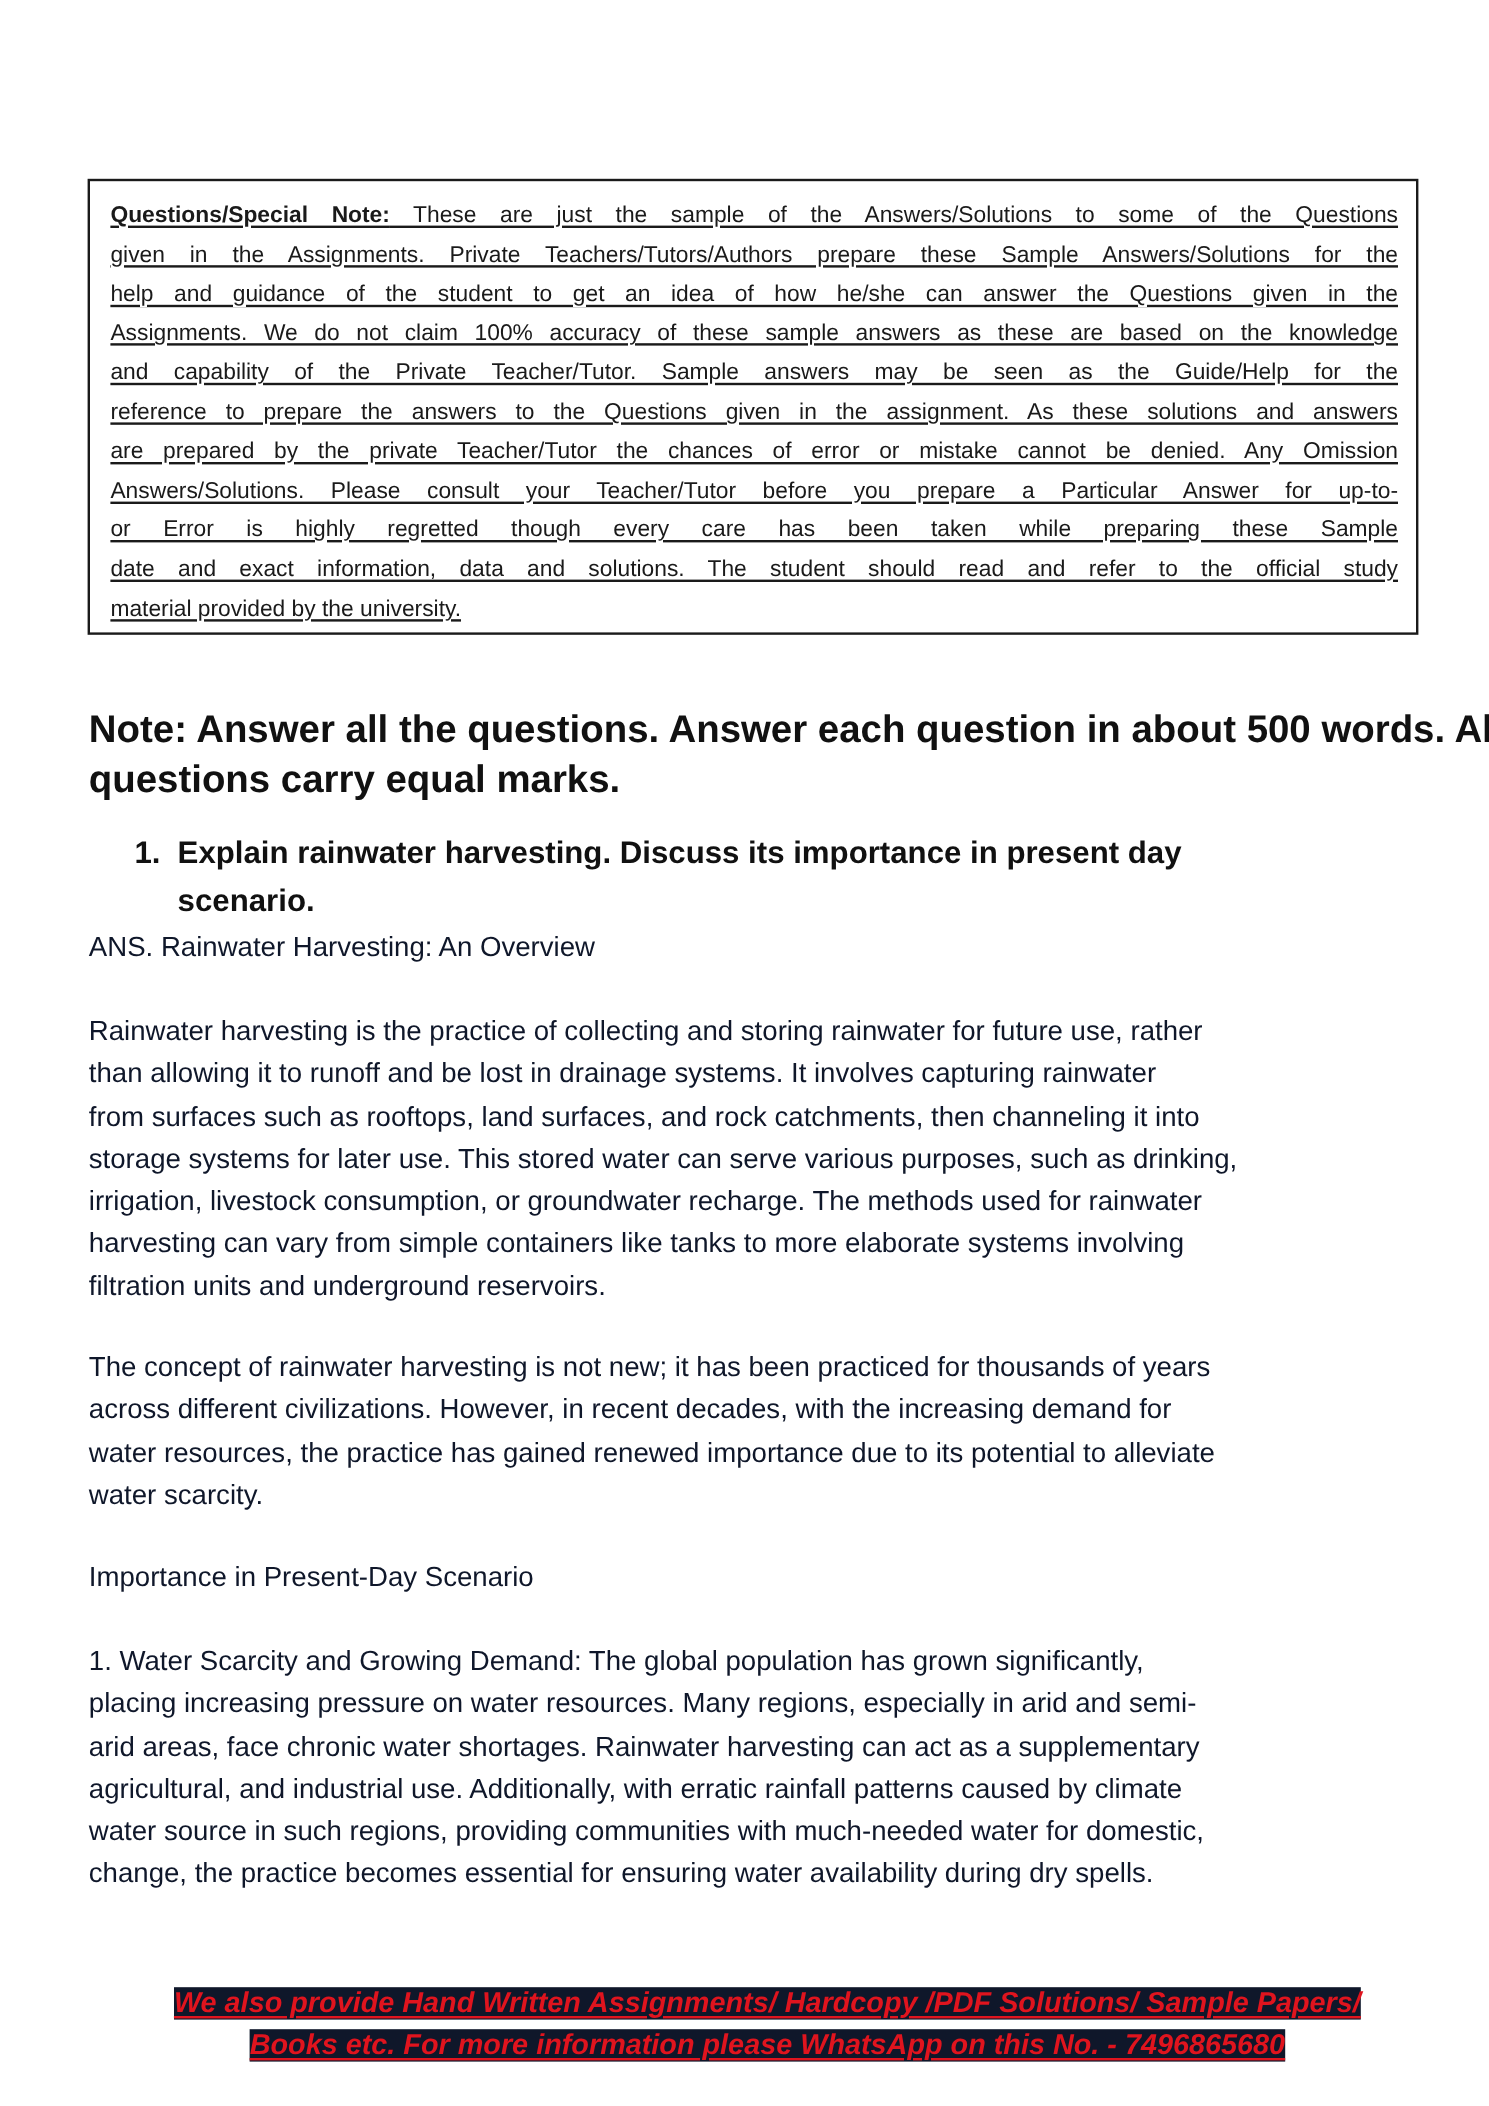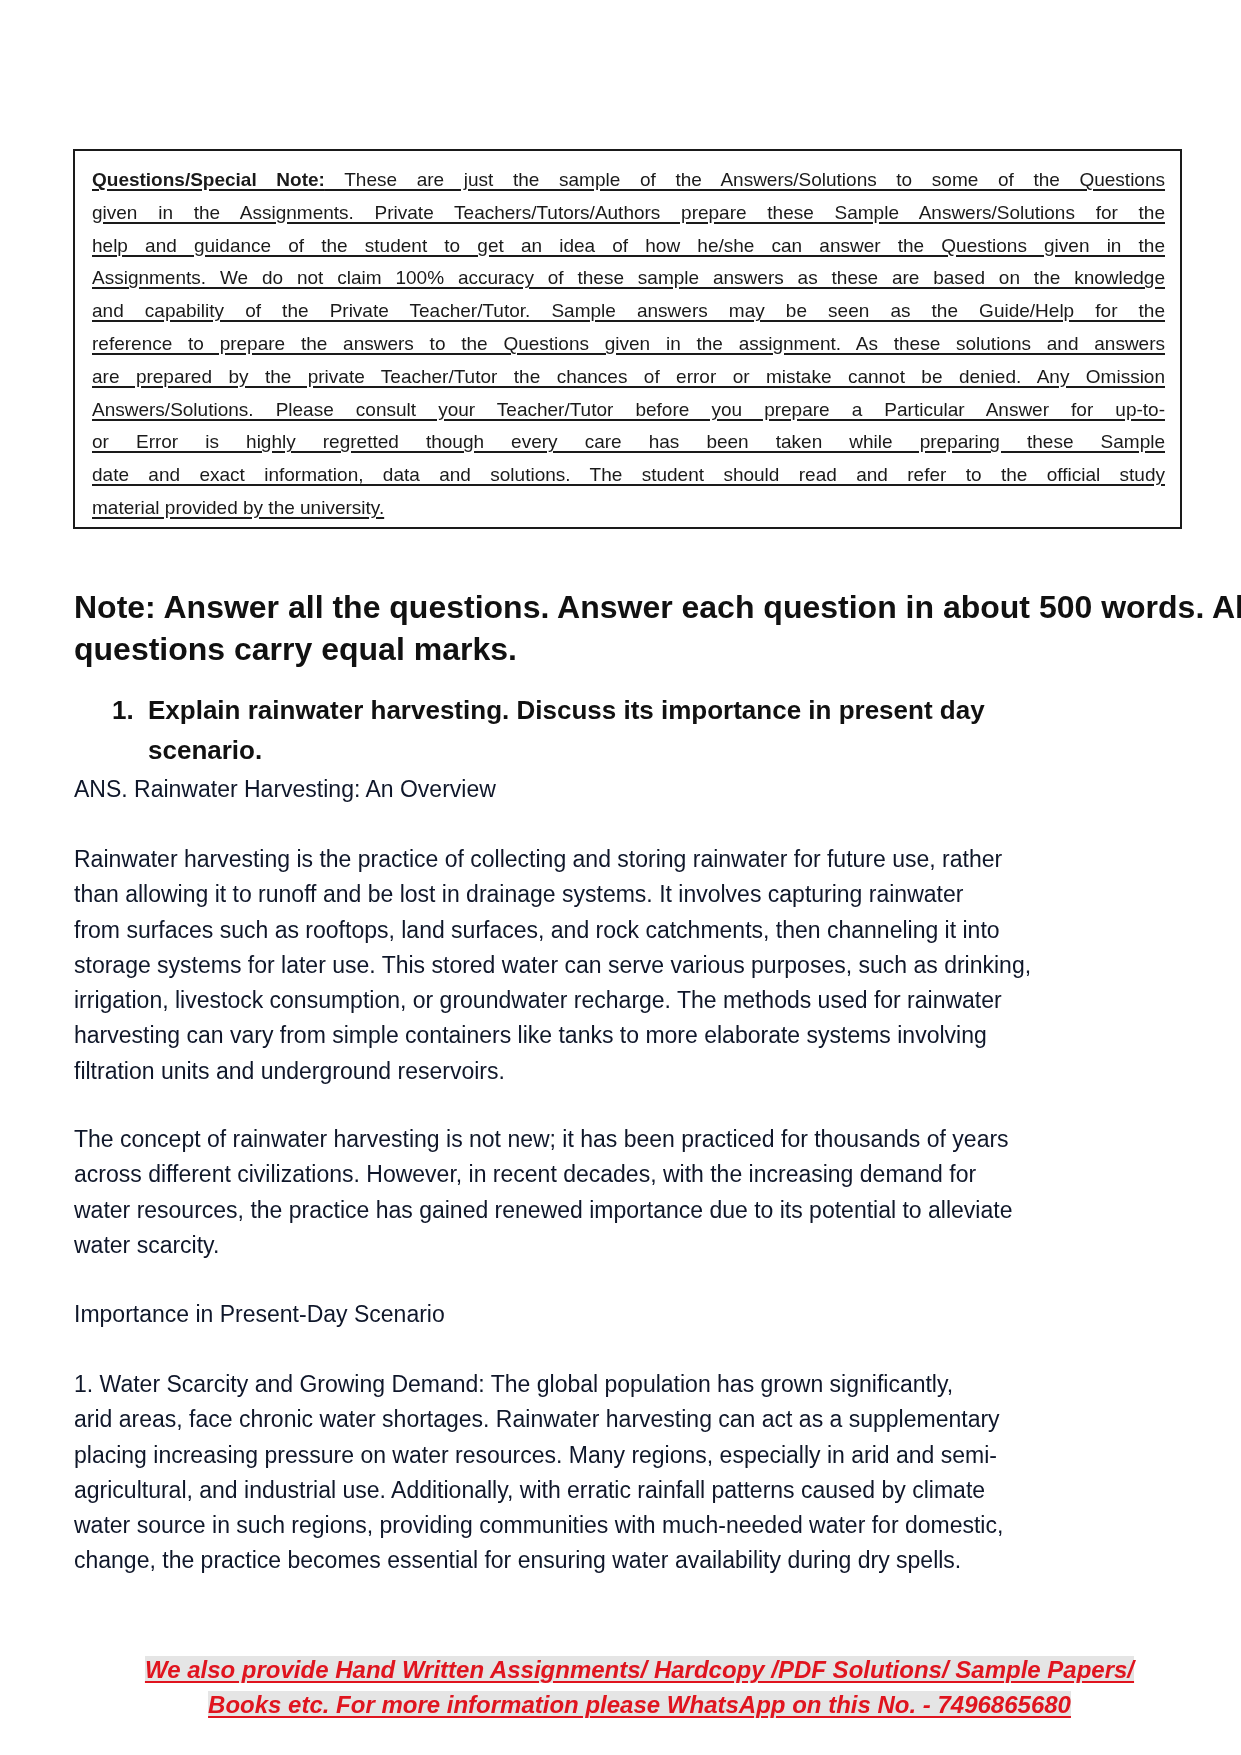--- a/index.html
+++ b/index.html
@@ -119,21 +119,21 @@
       width: 1241px;
       text-align: center;
       font-size: 24px;
       font-weight: bold;
       font-style: italic;
       line-height: 35px;
       color: #e0141e;
     }
     .banner-line {
       display: inline;
-      background: #e5e5e5;
+      background: #0f172a;
       text-decoration: underline;
       text-underline-offset: 3px;
       text-decoration-thickness: 2px;
       white-space: nowrap;
       margin-left: 38px;
     }
   </style>
 </head>
 <body>
 
@@ -188,22 +188,22 @@
     <span class="body-line">water resources, the practice has gained renewed importance due to its potential to alleviate</span>
     <span class="body-line">water scarcity.</span>
   </div>
 
   <div class="body-text imp-heading">
     <span class="body-line">Importance in Present-Day Scenario</span>
   </div>
 
   <div class="body-text para-3">
     <span class="body-line">1. Water Scarcity and Growing Demand: The global population has grown significantly,</span>
+    <span class="body-line">placing increasing pressure on water resources. Many regions, especially in arid and semi-</span>
     <span class="body-line">arid areas, face chronic water shortages. Rainwater harvesting can act as a supplementary</span>
-    <span class="body-line">placing increasing pressure on water resources. Many regions, especially in arid and semi-</span>
     <span class="body-line">agricultural, and industrial use. Additionally, with erratic rainfall patterns caused by climate</span>
     <span class="body-line">water source in such regions, providing communities with much-needed water for domestic,</span>
     <span class="body-line">change, the practice becomes essential for ensuring water availability during dry spells.</span>
   </div>
 
   <div class="banner">
     <span class="banner-line">We also provide Hand Written Assignments/ Hardcopy /PDF Solutions/ Sample Papers/</span><br>
     <span class="banner-line">Books etc. For more information please WhatsApp on this No. - 7496865680</span>
   </div>
 

